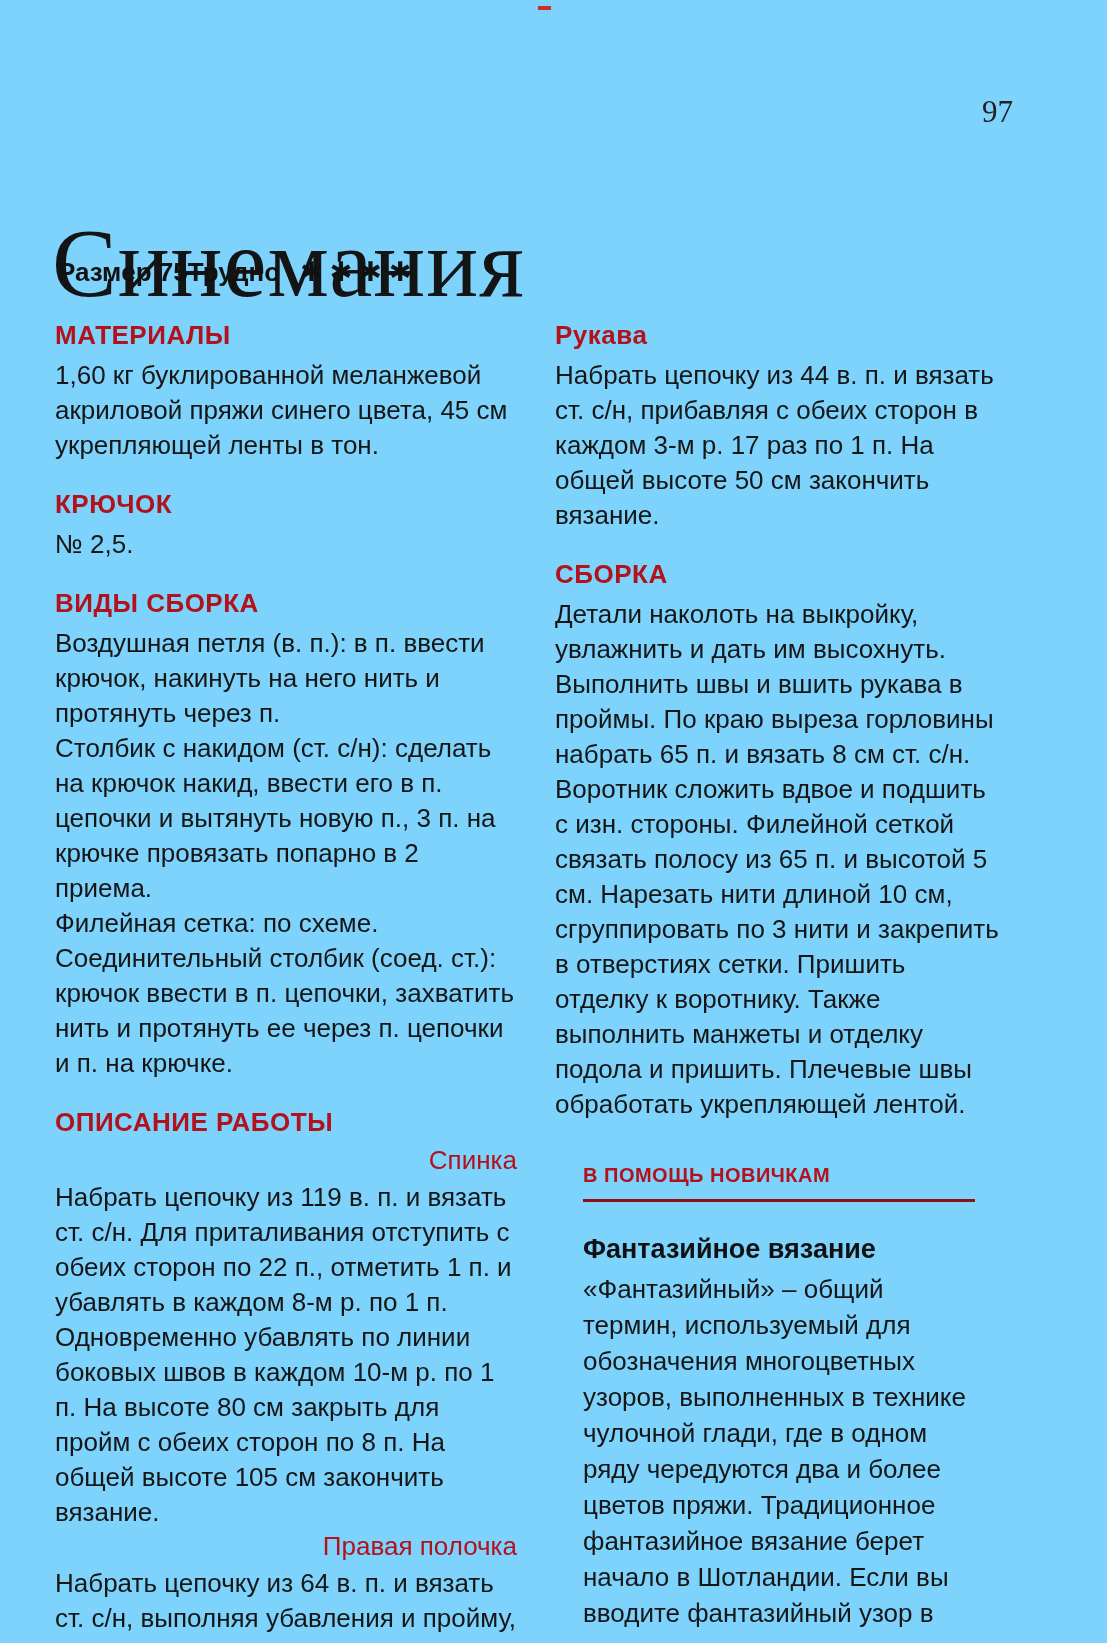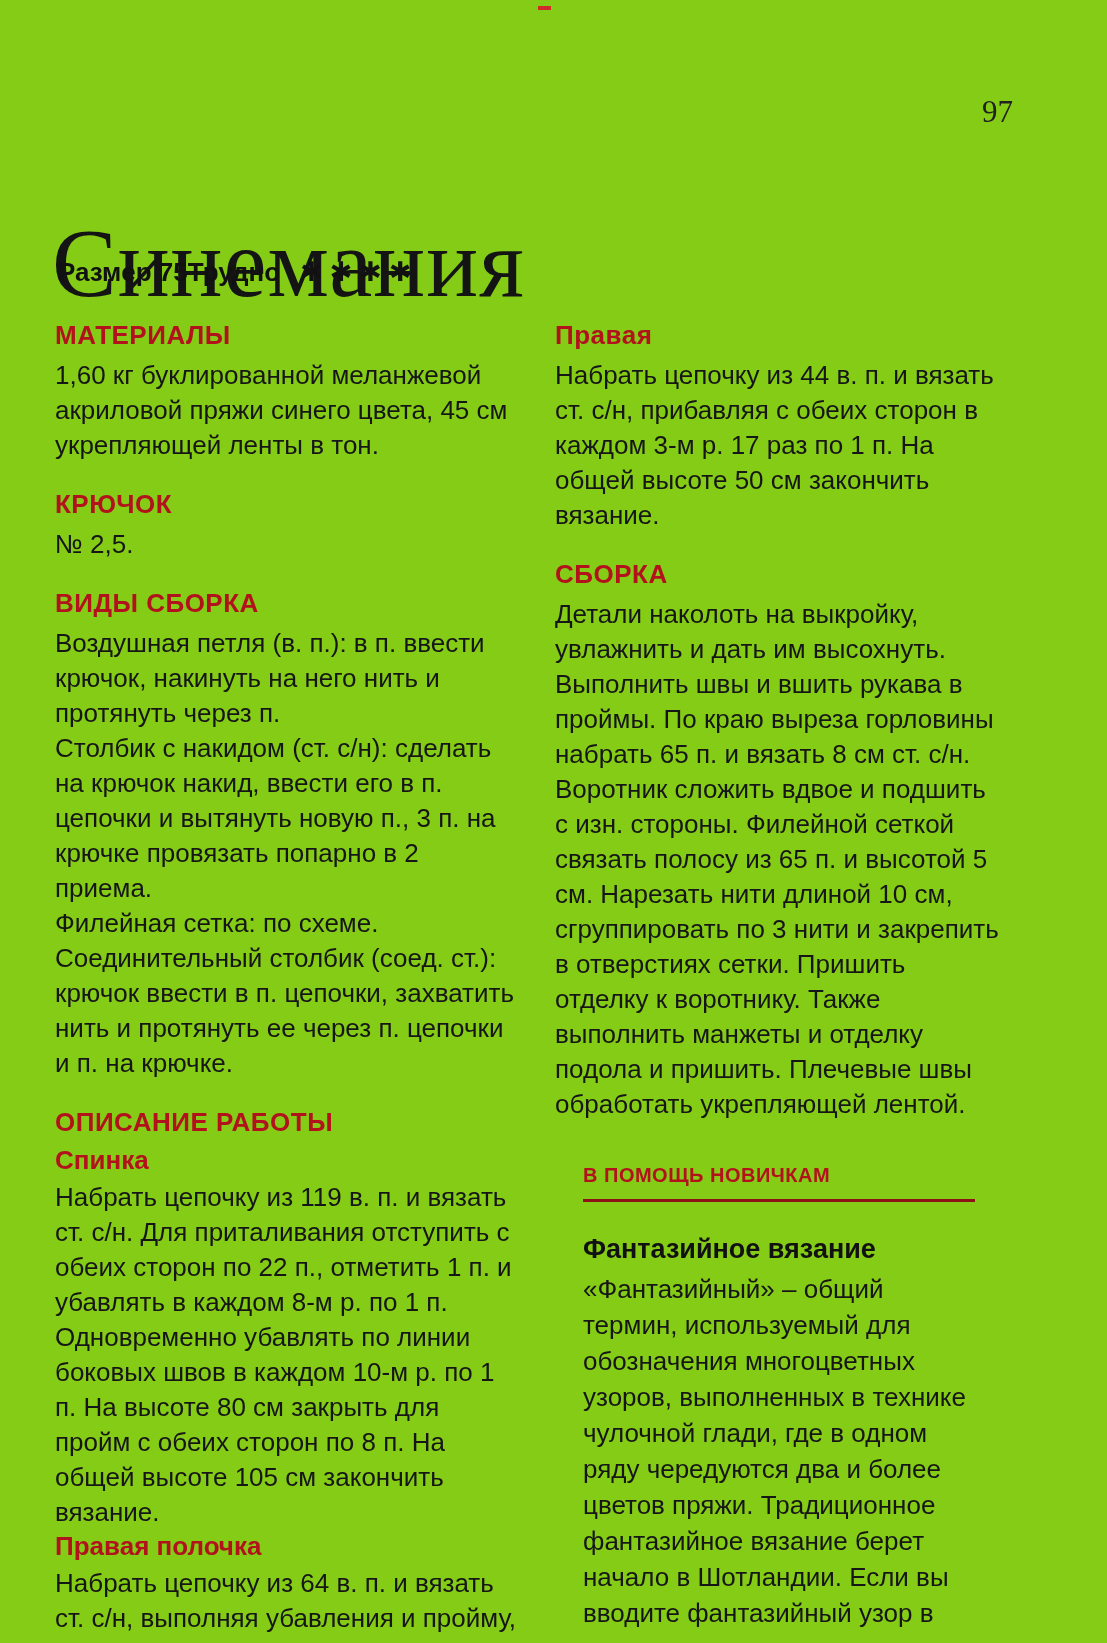--- a/index.html
+++ b/index.html
@@ -1,20 +1,20 @@
 <!DOCTYPE html>
 <html><head>
 <meta charset="utf-8">
 <style>
   html,body { margin:0; padding:0; background:#e8e8e8; }
   .page {
     position:relative;
     width:1107px; height:1643px;
     margin:0 auto;
-    background:#84cc16;
+    background:#7dd3fc;
     font-family:"Liberation Sans","DejaVu Sans",sans-serif;
     color:#151515;
     overflow:hidden;
   }
   .page-number {
     position:absolute; top:94px; left:982px;
     font-family:"Liberation Serif","DejaVu Serif",serif;
     font-size:31px; color:#222;
   }
   .top-mark {
@@ -43,23 +43,24 @@
   .col-right { left:555px; width:450px; }
 
   .sec-head {
     font-size:26px; font-weight:bold;
     color:#b2121c;
     margin:26px 0 7px 0;
     letter-spacing:0.5px;
   }
   .sec-head.first { margin-top:0; }
   .sub-head {
-    font-size:26px; font-weight:bold;
+    font-size:26px; font-weight:normal;
     color:#b2121c;
     margin:1px 0 4px 0;
+    text-align:right;
   }
   .body-text {
     font-size:26px; line-height:35px;
     margin:0 0 0 0;
     color:#161616;
   }
   .body-text + .body-text { margin-top:0; }
 
   .beginners-box { margin:42px 0 0 28px; width:392px; }
   .beginners-head {
@@ -118,21 +119,21 @@
       <h4 class="sub-head">Правая полочка</h4>
       <p class="body-text">Набрать цепочку из 64 в. п. и вязать ст. с/н, выполняя убавления и пройму, как на спинке. На высоте 97 см от начала вязания закрыть для выреза горловины в каждом р. 8 п., 2 раза по 2 п. и 1 п. На общей высоте 105 см закончить вязание.</p>
 
     </div>
 
   </div>
 
   <div class="col col-right">
 
     <div class="section">
-      <h3 class="sec-head first">Правая</h3>
+      <h3 class="sec-head first">Рукава</h3>
       <p class="body-text">Набрать цепочку из 44 в. п. и вязать ст. с/н, прибавляя с обеих сторон в каждом 3-м р. 17 раз по 1 п. На общей высоте 50 см закончить вязание.</p>
     </div>
 
     <div class="section">
       <h3 class="sec-head">СБОРКА</h3>
       <p class="body-text">Детали наколоть на выкройку, увлажнить и дать им высохнуть. Выполнить швы и вшить рукава в проймы. По краю выреза горловины набрать 65 п. и вязать 8 см ст. с/н. Воротник сложить вдвое и подшить с изн. стороны. Филейной сеткой связать полосу из 65 п. и высотой 5 см. Нарезать нити длиной 10 см, сгруппировать по 3 нити и закрепить в отверстиях сетки. Пришить отделку к воротнику. Также выполнить манжеты и отделку подола и пришить. Плечевые швы обработать укрепляющей лентой.</p>
     </div>
 
     <div class="beginners-box">
       <h3 class="beginners-head">В ПОМОЩЬ НОВИЧКАМ</h3>

